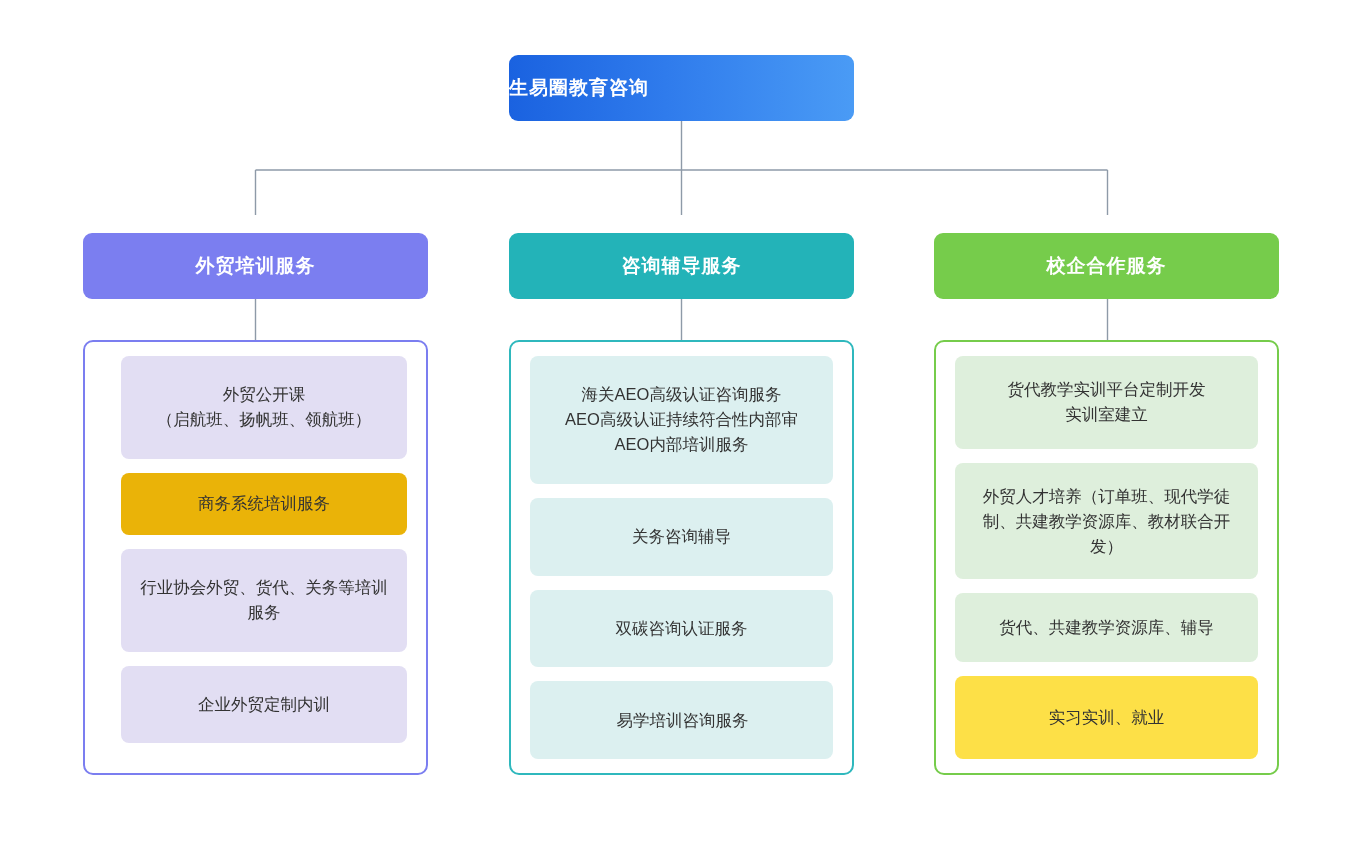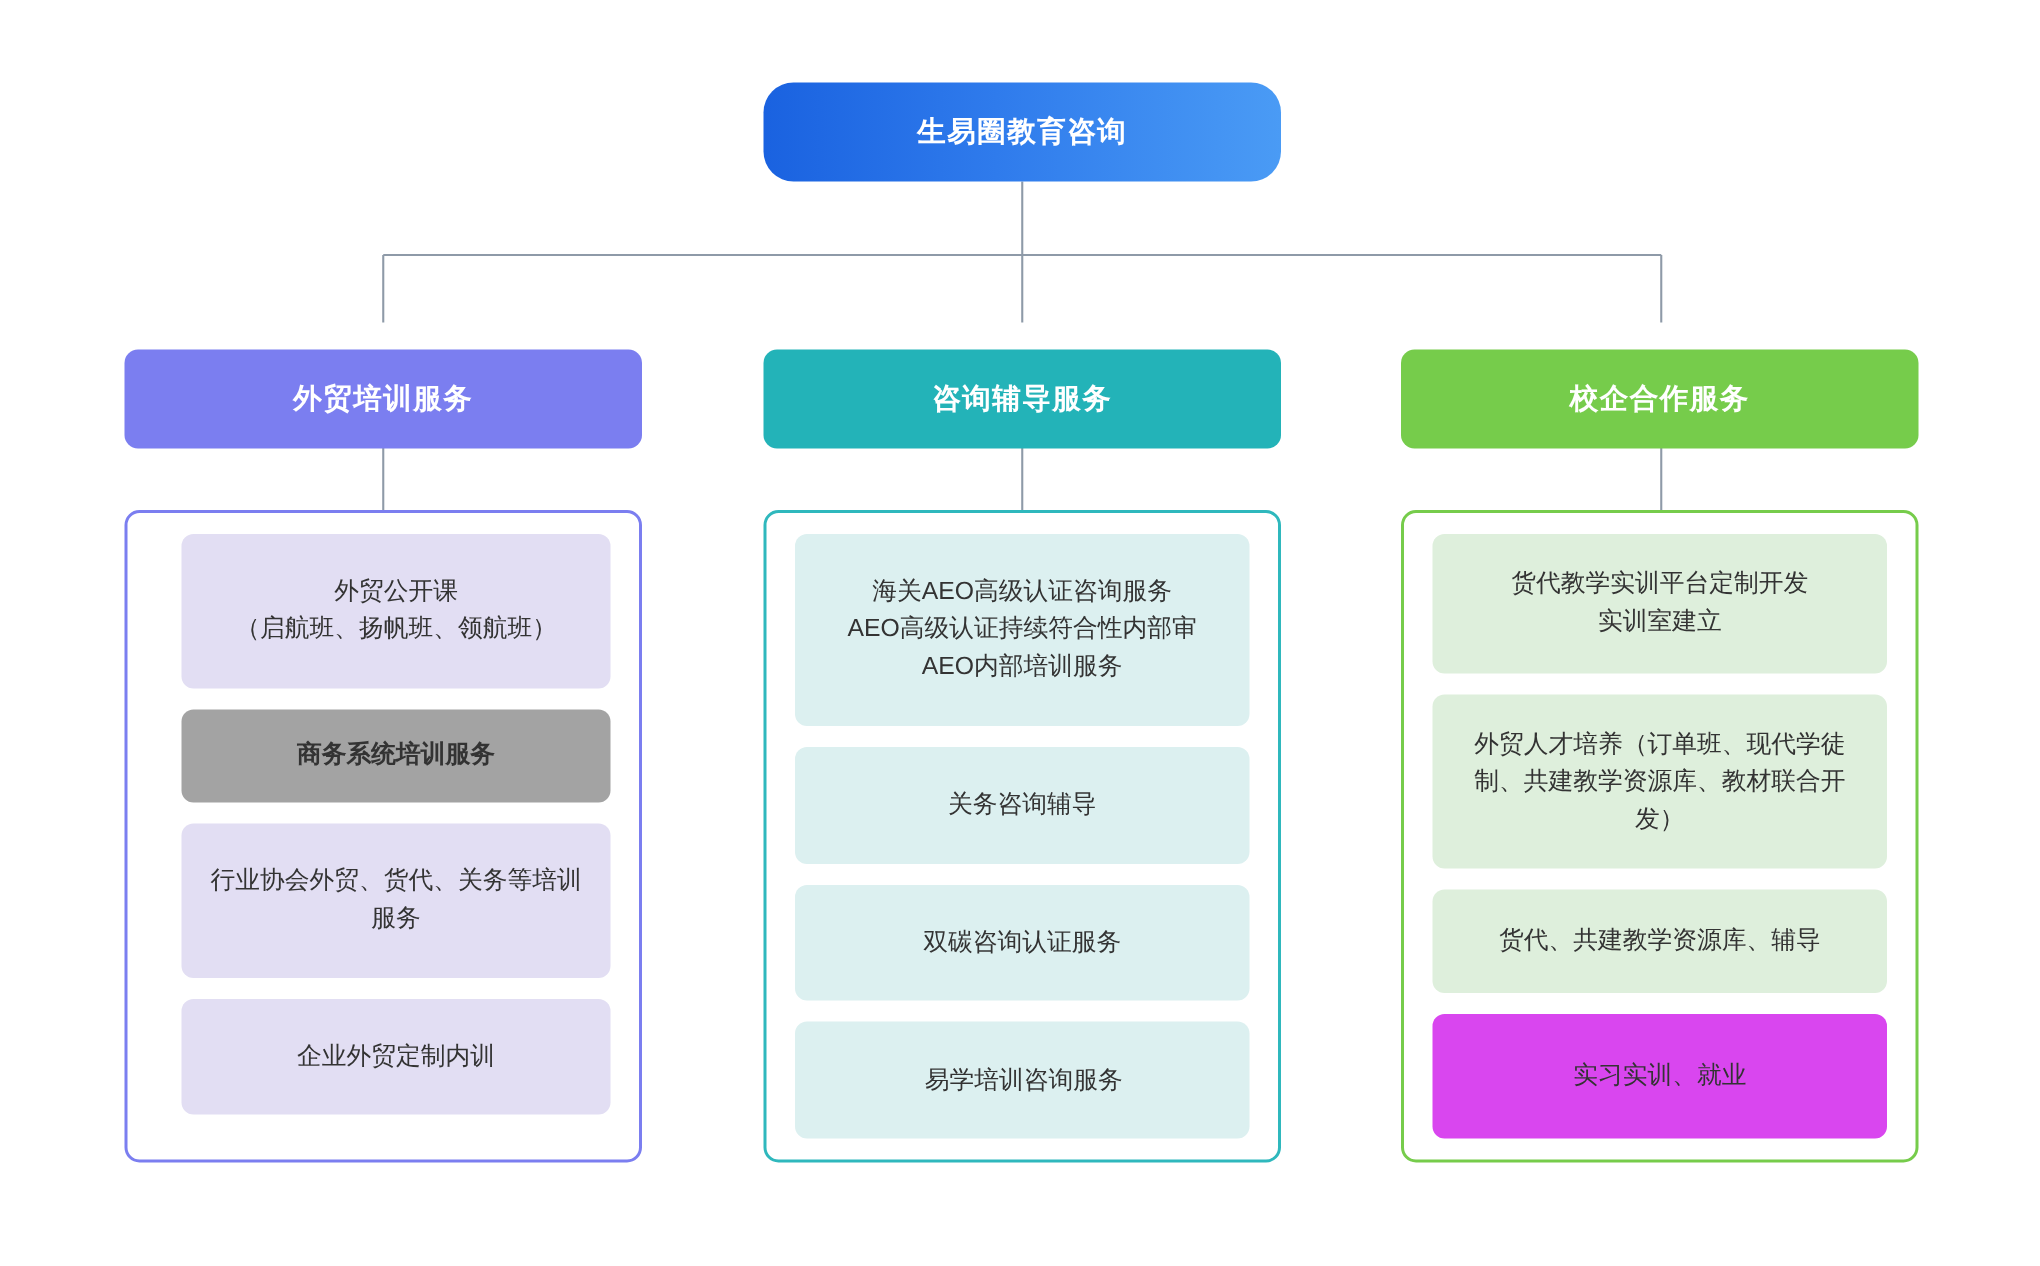--- a/index.html
+++ b/index.html
@@ -30,25 +30,25 @@
     pointer-events: none;
   }
 
   
   .root-node {
     position: absolute;
     left: 509px;
     top: 55px;
     width: 345px;
     height: 66px;
-    border-radius: 20px;
+    border-radius: 9px;
     background: linear-gradient(90deg, #1a62e0 0%, #2f7bec 45%, #4a9bf5 100%);
     display: flex;
     align-items: center;
-    justify-content: center;
+    justify-content: flex-start;
     box-sizing: border-box;
   }
   .root-label {
     color: #ffffff;
     font-size: 19px;
     font-weight: bold;
     letter-spacing: 1px;
   }
 
   
@@ -142,21 +142,21 @@
 
   <div class="column" id="column-0">
     <div class="cat-header" style="background: rgb(123, 126, 240);">
       <span class="cat-label">外贸培训服务</span>
     </div>
     <div class="group-box" style="border-color: rgb(123, 126, 240); padding-left: 36px;">
       <div class="item-card" style="background: rgb(226, 222, 243); height: 102.75px;">
         <span class="item-text">外贸公开课
 （启航班、扬帆班、领航班）</span>
       </div>
-      <div class="item-card" style="background: #a3a3a3; height: 62px; font-weight: bold;">
+      <div class="item-card" style="background: #eab308; height: 62px;">
         <span class="item-text">商务系统培训服务</span>
       </div>
       <div class="item-card" style="background: rgb(226, 222, 243); height: 102.75px;">
         <span class="item-text">行业协会外贸、货代、关务等培训服务</span>
       </div>
       <div class="item-card" style="background: rgb(226, 222, 243); height: 77.75px;">
         <span class="item-text">企业外贸定制内训</span>
       </div>
     </div>
   </div>
@@ -191,19 +191,19 @@
       <div class="item-card" style="background: rgb(222, 239, 220); height: 96.5px;">
         <span class="item-text">货代教学实训平台定制开发
 实训室建立</span>
       </div>
       <div class="item-card" style="background: rgb(222, 239, 220); height: 121.5px;">
         <span class="item-text">外贸人才培养（订单班、现代学徒制、共建教学资源库、教材联合开发）</span>
       </div>
       <div class="item-card" style="background: rgb(222, 239, 220); height: 71.5px;">
         <span class="item-text">货代、共建教学资源库、辅导</span>
       </div>
-      <div class="item-card" style="background: #d946ef; height: 86px; justify-content: center;">
+      <div class="item-card" style="background: #fde047; height: 86px; justify-content: center;">
         <span class="item-text">实习实训、就业</span>
       </div>
     </div>
   </div>
 
 </div>
 
 </body></html>

